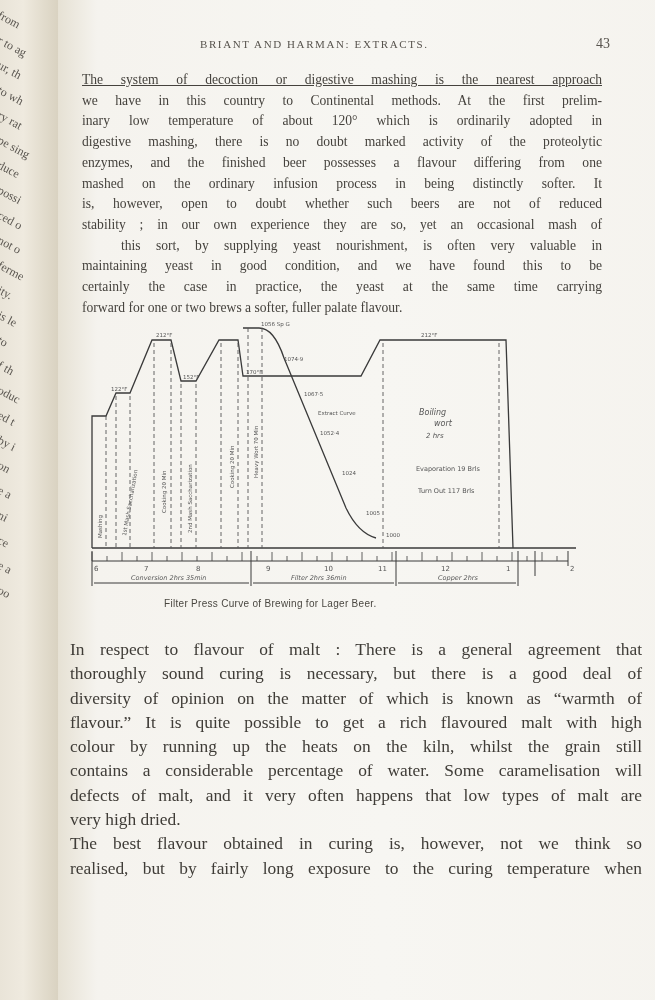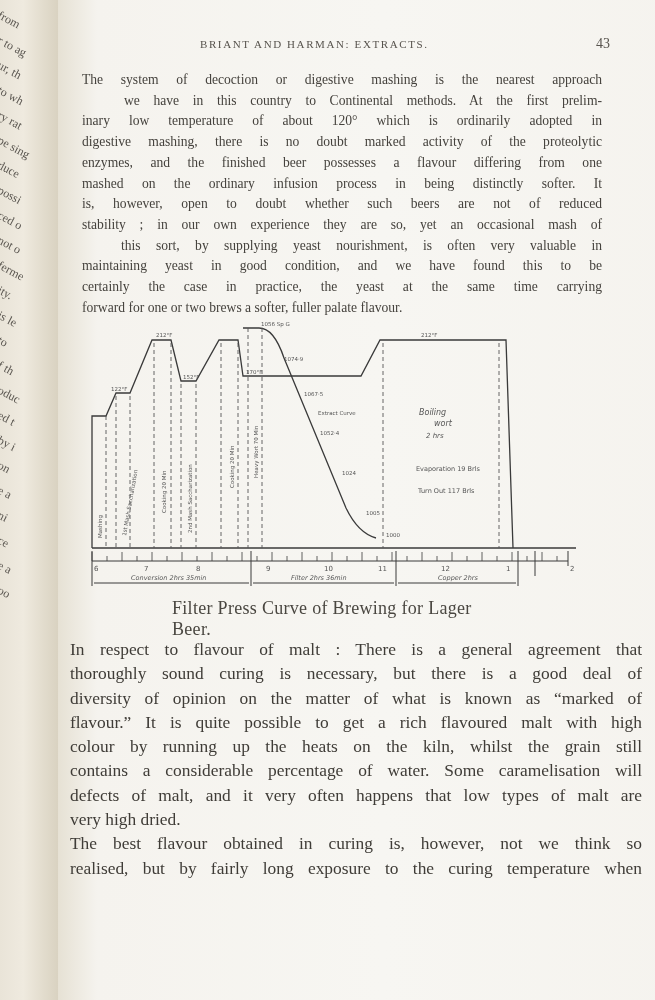--- a/index.html
+++ b/index.html
@@ -31,23 +31,23 @@
   .page-num { position: absolute; top: 36px; left: 538px; font-size: 14px; color: #57534d; font-family: "Liberation Serif", serif; }
   .para1 {
     position: absolute; top: 70px; left: 24px; width: 520px;
     font-size: 13.6px; line-height: 20.7px; text-align: justify; color: #45423d;
     font-family: "Liberation Serif", serif;
   }
   .para1 p { margin: 0; text-indent: 10px; }
   .figure { position: absolute; left: 28px; top: 318px; width: 490px; height: 270px; }
   .figure svg { width: 490px; height: 270px; }
   .fig-caption {
-    position: absolute; top: 598px; left: 114px; width: 330px;
-    font-size: 18px; color: #4a4741; letter-spacing: 0.3px;
-    font-family: Liberation Serif, serif;
+    position: absolute; top: 598px; left: 106px; width: 330px;
+    font-size: 10px; color: #4a4741; letter-spacing: 0.3px;
+    font-family: Liberation Sans, sans-serif;
   }
   .body2 {
     position: absolute; top: 637px; left: -14px; width: 598px;
     font-size: 17.4px; line-height: 24.3px; text-align: justify; color: #3f3c37;
     font-family: "Liberation Serif", serif;
   }
   .body2 p { margin: 0; text-indent: 26px; }
   .body2 .l { display: block; text-align-last: justify; }
   .body2 .l.last { text-align-last: left; }
   .hand { font-family: "DejaVu Sans", sans-serif; fill: #555; }
@@ -81,22 +81,22 @@
     <div class="gutter-line" style="top: 558px;">e a</div>
     <div class="gutter-line" style="top: 583px;">oo</div>
   </div>
 
 <div class="page">
   <div class="running-head">BRIANT AND HARMAN: EXTRACTS.</div>
   <div class="page-num">43</div>
 
   <div class="para1">
     <p id="p1" style="text-indent: 0px;">
-        <span class="l" style="display: block; text-align-last: justify; padding-left: 0px;">The system of decoction or digestive mashing is the nearest approach</span>
-        <span class="l" style="display: block; text-align-last: justify; margin-left: 42px;">we have in this country to Continental methods.  At the first prelim-</span>
+        <span class="l" style="display: block; text-align-last: justify; padding-left: 0px; text-decoration: underline;">The system of decoction or digestive mashing is the nearest approach</span>
+        <span class="l" style="display: block; text-align-last: justify;">we have in this country to Continental methods.  At the first prelim-</span>
         <span class="l" style="display: block; text-align-last: justify;">inary low temperature of about 120° which is ordinarily adopted in</span>
         <span class="l" style="display: block; text-align-last: justify;">digestive mashing, there is no doubt marked activity of the proteolytic</span>
         <span class="l" style="display: block; text-align-last: justify;">enzymes, and the finished beer possesses a flavour differing from one</span>
         <span class="l" style="display: block; text-align-last: justify;">mashed on the ordinary infusion process in being distinctly softer.  It</span>
         <span class="l" style="display: block; text-align-last: justify;">is, however, open to doubt whether such beers are not of reduced</span>
         <span class="l" style="display: block; text-align-last: justify;">stability ; in our own experience they are so, yet an occasional mash of</span>
         <span class="l" style="display: block; text-align-last: justify; margin-left: 39px;">this sort, by supplying yeast nourishment, is often very valuable in</span>
         <span class="l" style="display: block; text-align-last: justify;">maintaining yeast in good condition, and we have found this to be</span>
         <span class="l" style="display: block; text-align-last: justify;">certainly the case in practice, the yeast at the same time carrying</span>
         <span class="l last" style="display: block; text-align-last: left;">forward for one or two brews a softer, fuller palate flavour.</span>
@@ -223,21 +223,21 @@
       </g>
     </svg>
   </div>
 
   <div class="fig-caption">Filter Press Curve of Brewing for Lager Beer.</div>
 
   <div class="body2">
     <p id="p2">
         <span class="l" style="display: block; text-align-last: justify; padding-left: 0px;">In respect to flavour of malt : There is a general agreement that</span>
         <span class="l" style="display: block; text-align-last: justify;">thoroughly sound curing is necessary, but there is a good deal of</span>
-        <span class="l" style="display: block; text-align-last: justify;">diversity of opinion on the matter of what is known as “marked of</span>
+        <span class="l" style="display: block; text-align-last: justify;">diversity of opinion on the matter of which is known as “warmth of</span>
         <span class="l" style="display: block; text-align-last: justify;">flavour.”  It is quite possible to get a rich flavoured malt with high</span>
         <span class="l" style="display: block; text-align-last: justify;">colour by running up the heats on the kiln, whilst the grain still</span>
         <span class="l" style="display: block; text-align-last: justify;">contains a considerable percentage of water.  Some caramelisation will</span>
         <span class="l" style="display: block; text-align-last: justify;">defects of malt, and it very often happens that low types of malt are</span>
         <span class="l last" style="display: block; text-align-last: left;">very high dried.</span>
       </p>
     <p id="p3">
         <span class="l" style="display: block; text-align-last: justify; padding-left: 0px;">The best flavour obtained in curing is, however, not we think so</span>
         <span class="l" style="display: block; text-align-last: justify;">realised, but by fairly long exposure to the curing temperature when</span>
       </p>

